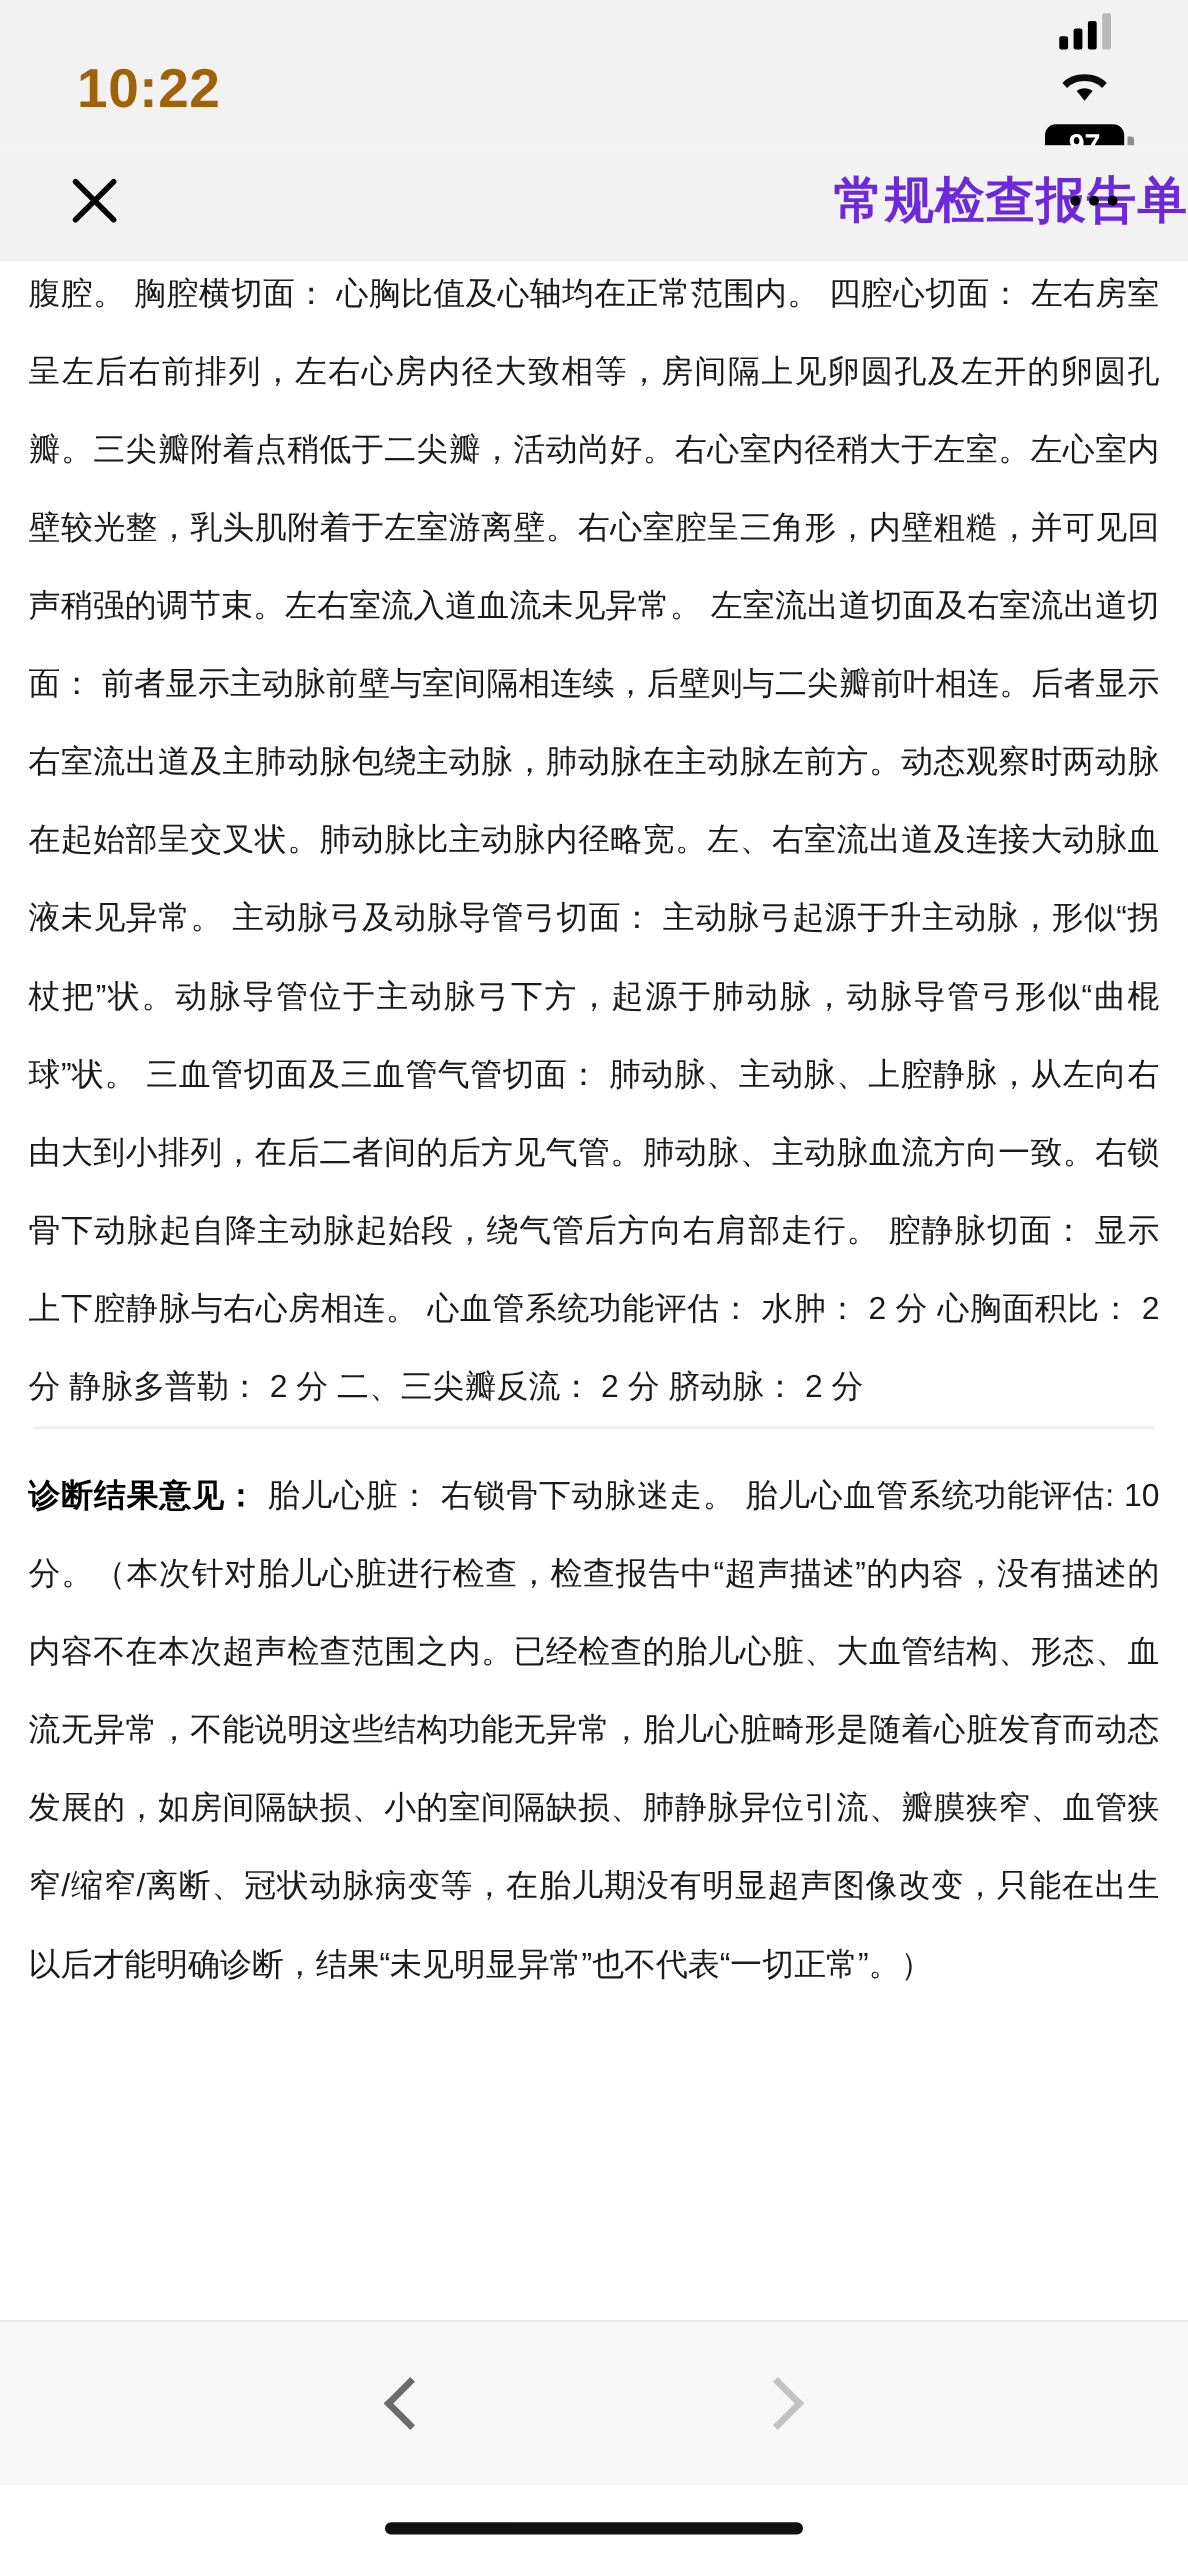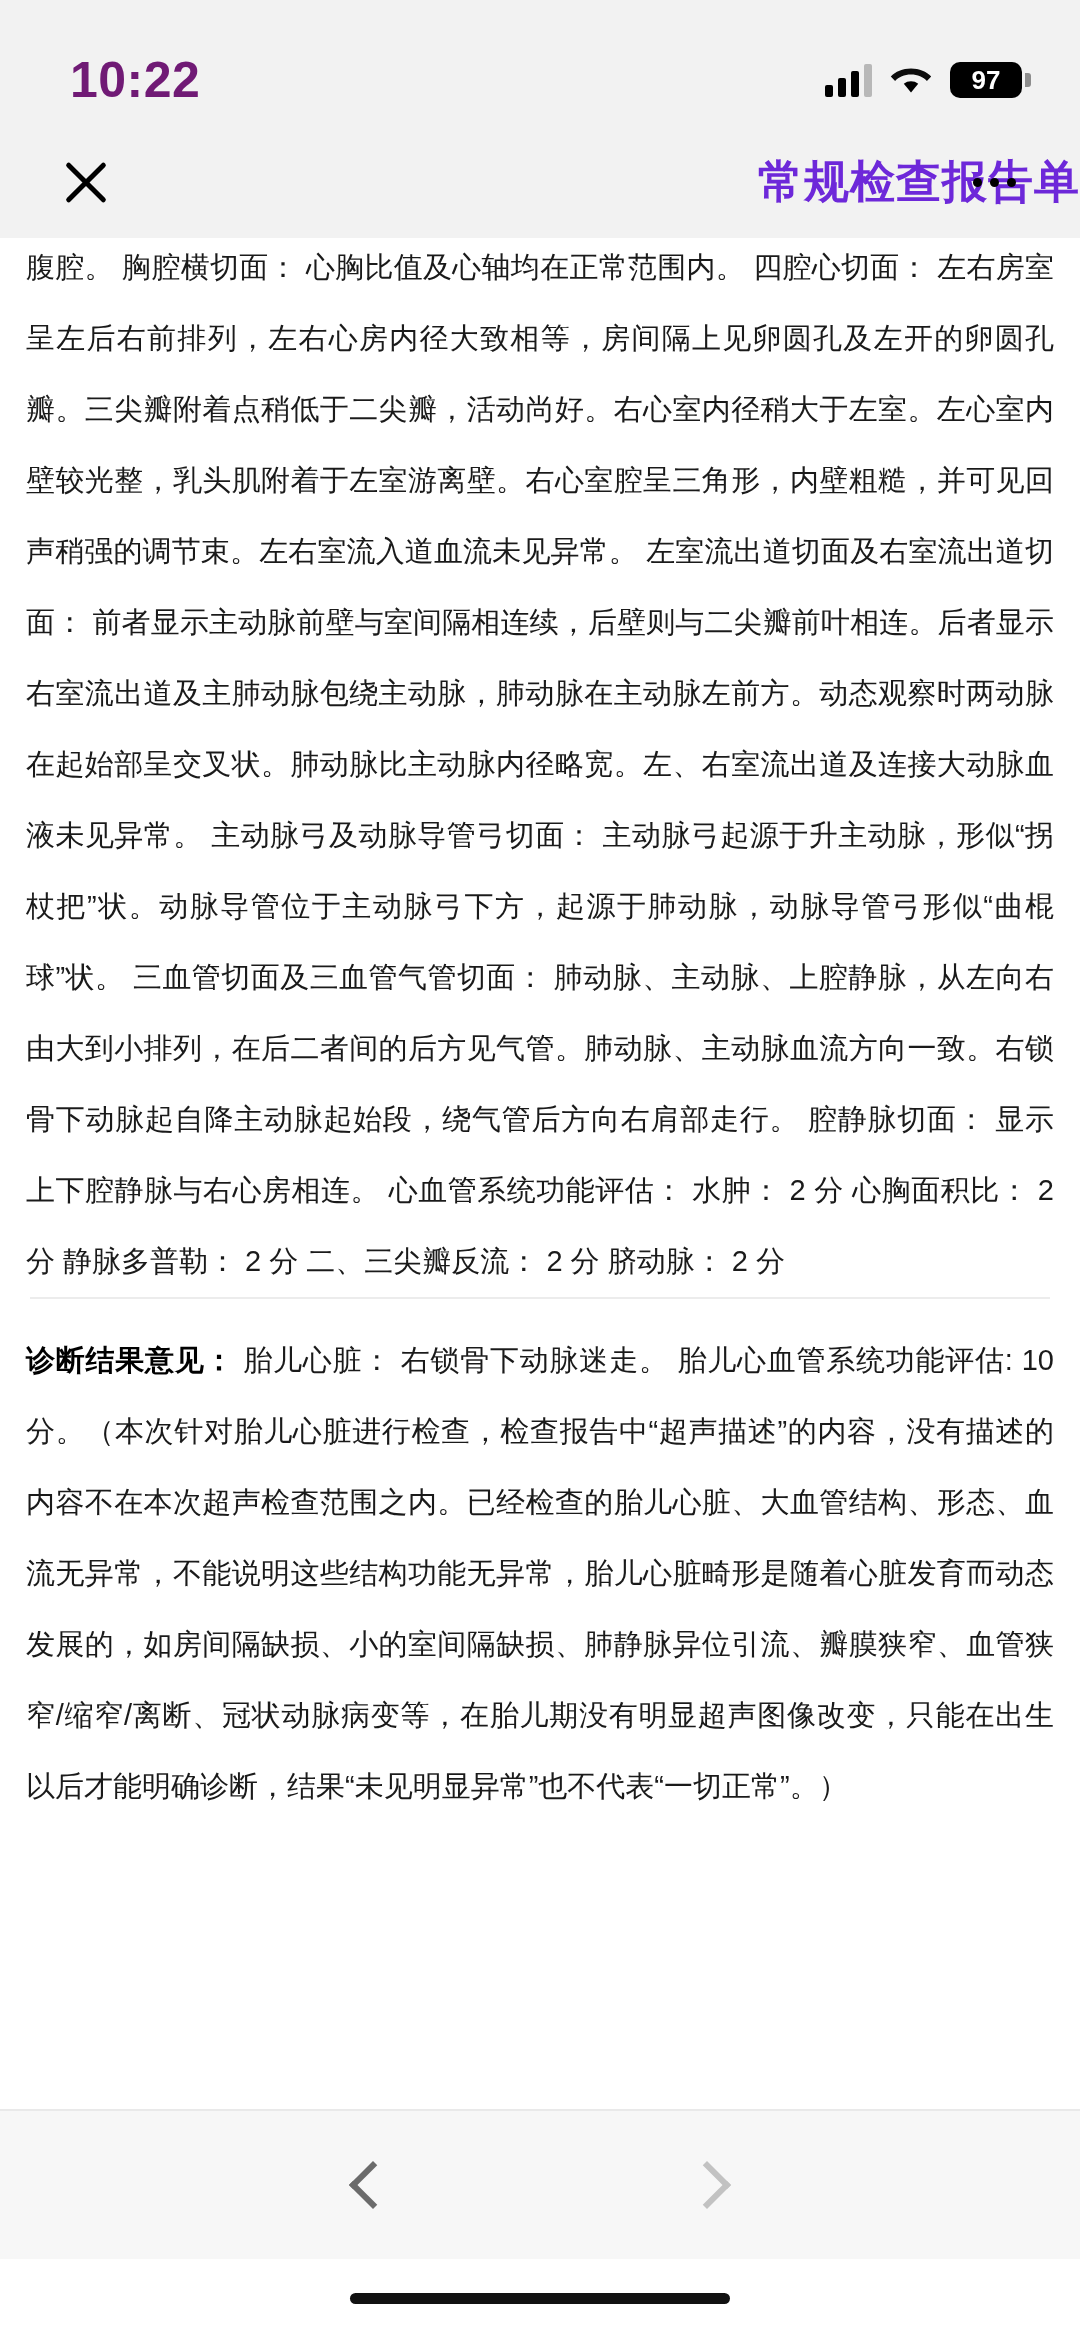--- a/index.html
+++ b/index.html
@@ -25,26 +25,27 @@
     background: #f2f2f2;
     display: flex;
     align-items: center;
     justify-content: space-between;
     padding: 28px 58px 0 70px;
   }
   .status-time {
     font-size: 50px;
     font-weight: 700;
     letter-spacing: 0.5px;
-    color: #701a75;
+    color: #a16207;
   }
   .status-right {
     display: flex;
     align-items: center;
     gap: 18px;
+    flex-direction: column;
   }
   
   .signal { display: flex; align-items: flex-end; gap: 5px; height: 34px; }
   .signal i {
     display: block; width: 8px; background: #000; border-radius: 2px;
   }
   .signal i:nth-child(1){ height: 12px; }
   .signal i:nth-child(2){ height: 19px; }
   .signal i:nth-child(3){ height: 26px; }
   .signal i:nth-child(4){ height: 33px; background:#b8b8b8; }

